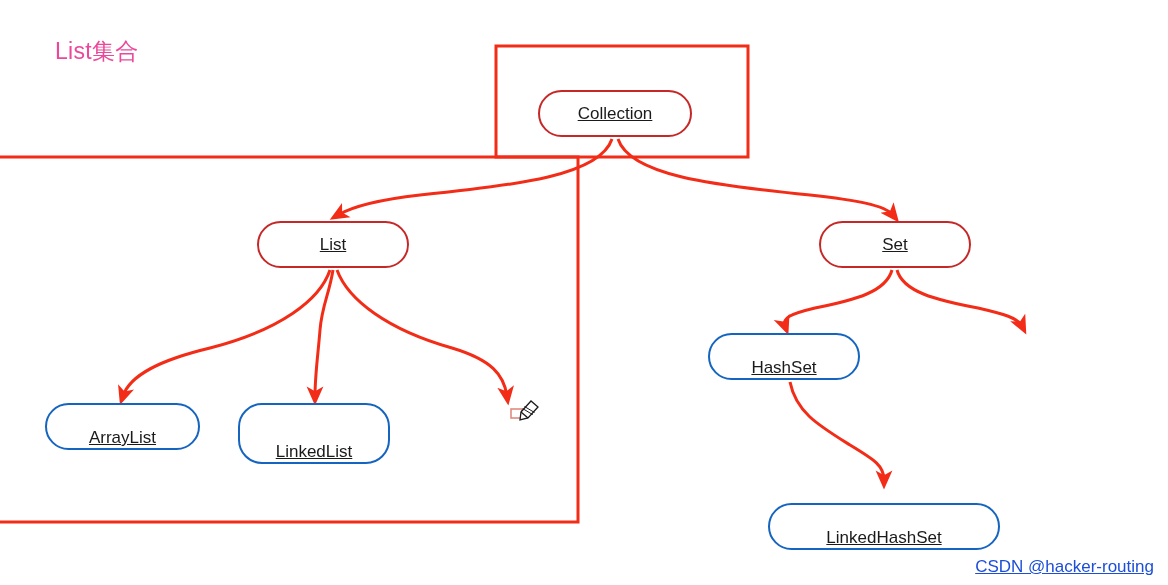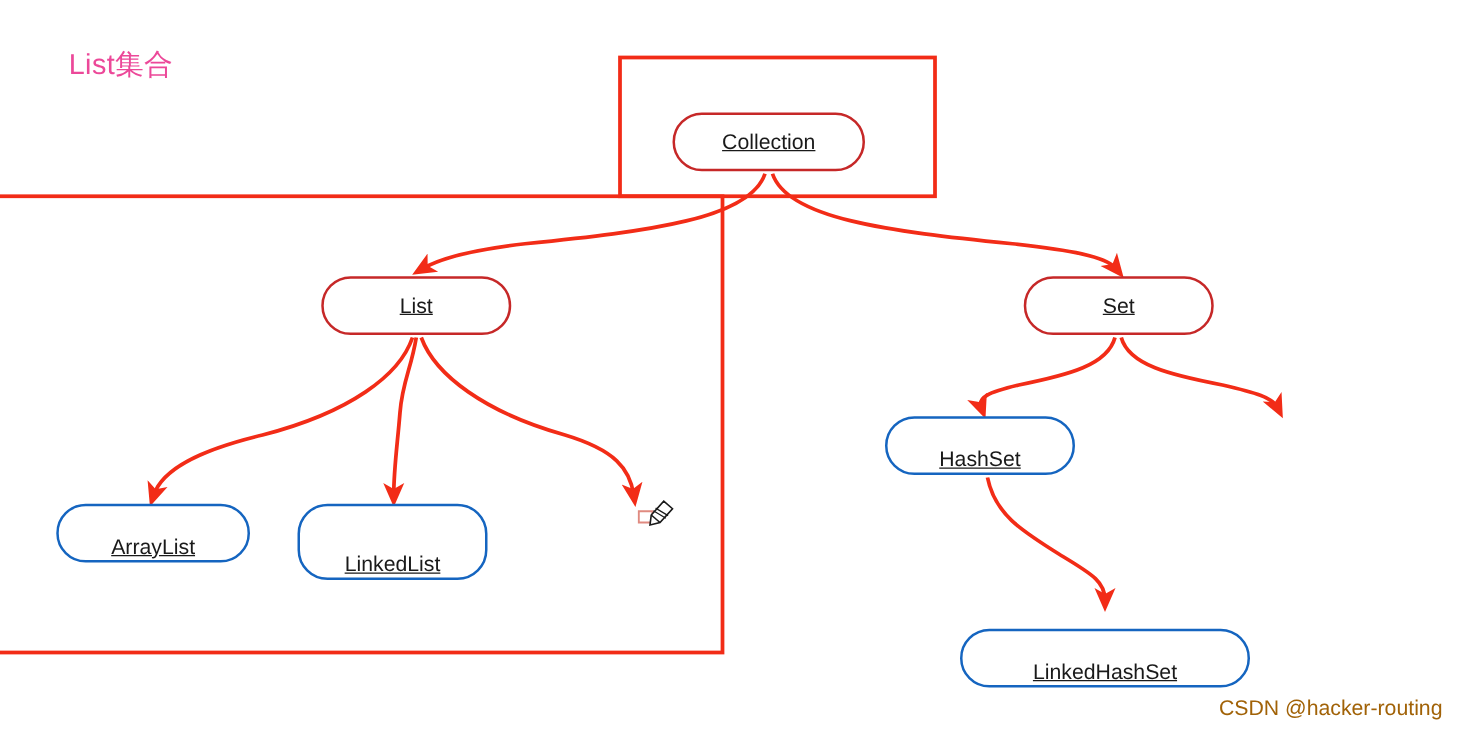--- a/index.html
+++ b/index.html
@@ -56,23 +56,24 @@
   }
   .node-impl {
     border: 2.5px solid #1565c0;
     align-items: flex-end;
   }
   .watermark {
     position: absolute;
     right: 14px;
     bottom: 8px;
     font-size: 17px;
-    color: #a16207;
+    color: #1d4ed8;
     white-space: nowrap;
     user-select: none;
+    text-decoration: underline;
   }
   .cursor-pen {
     position: absolute;
     width: 34px;
     height: 34px;
     pointer-events: none;
   }
 </style>
 </head>
 <body>

